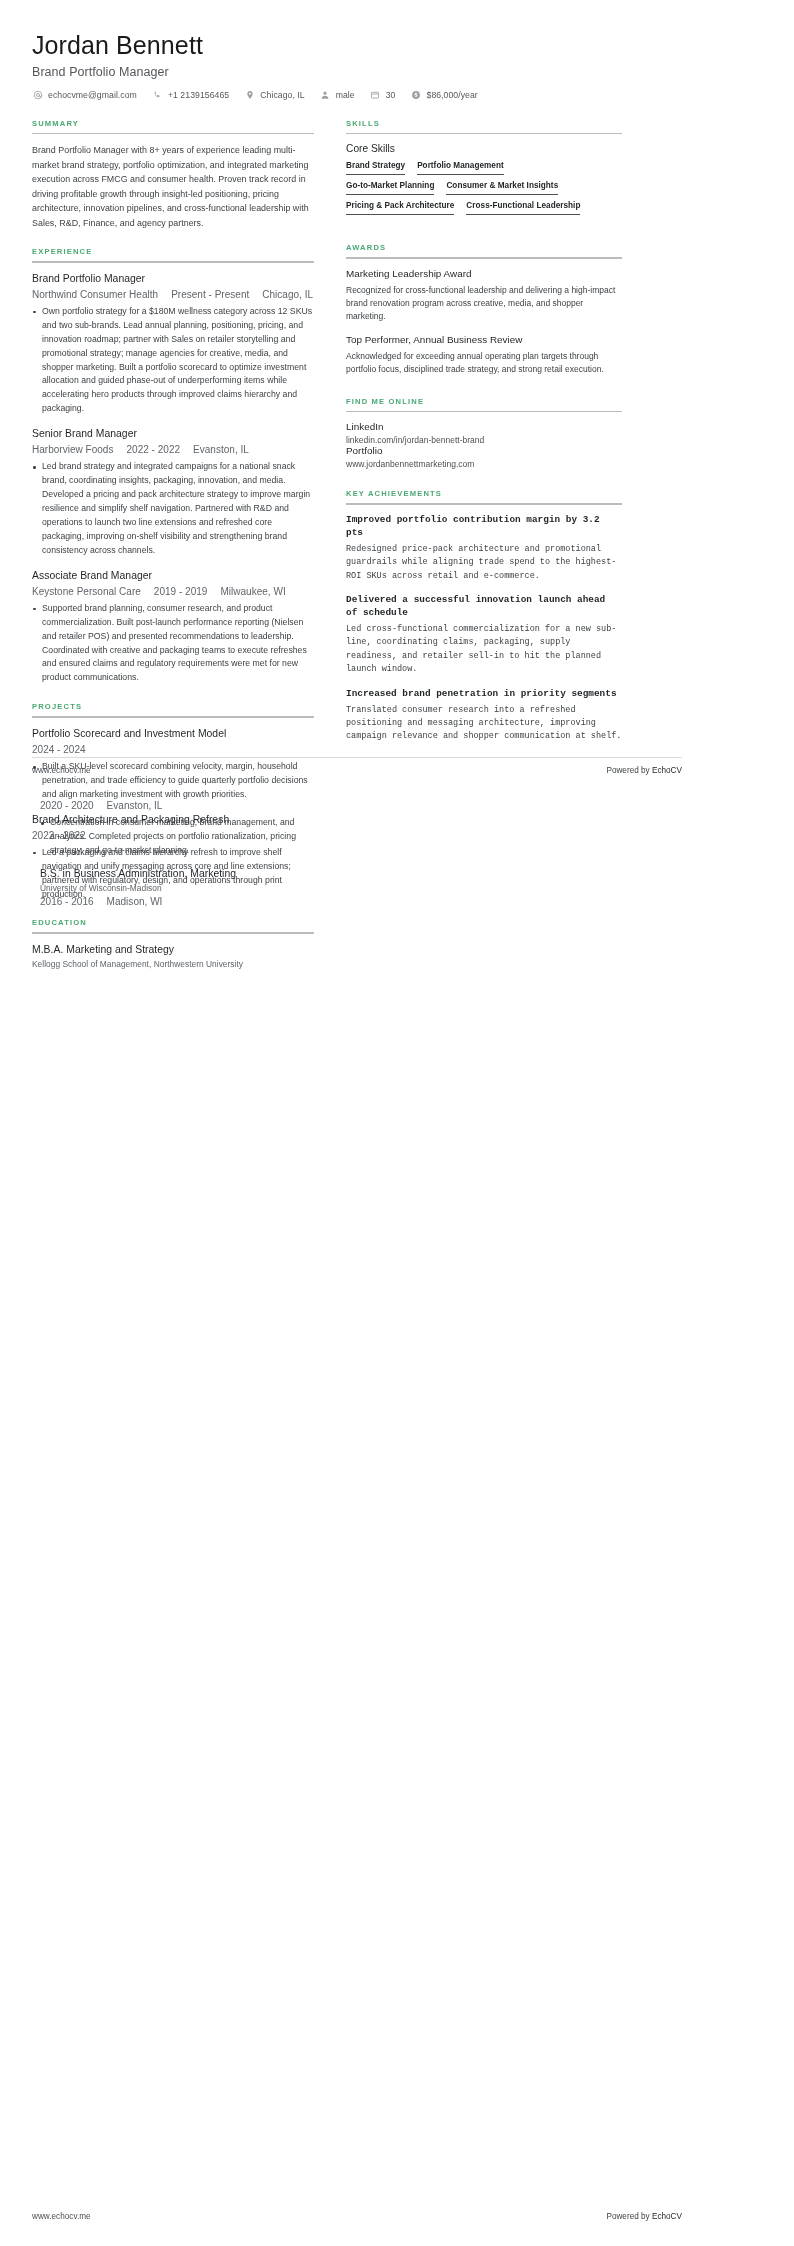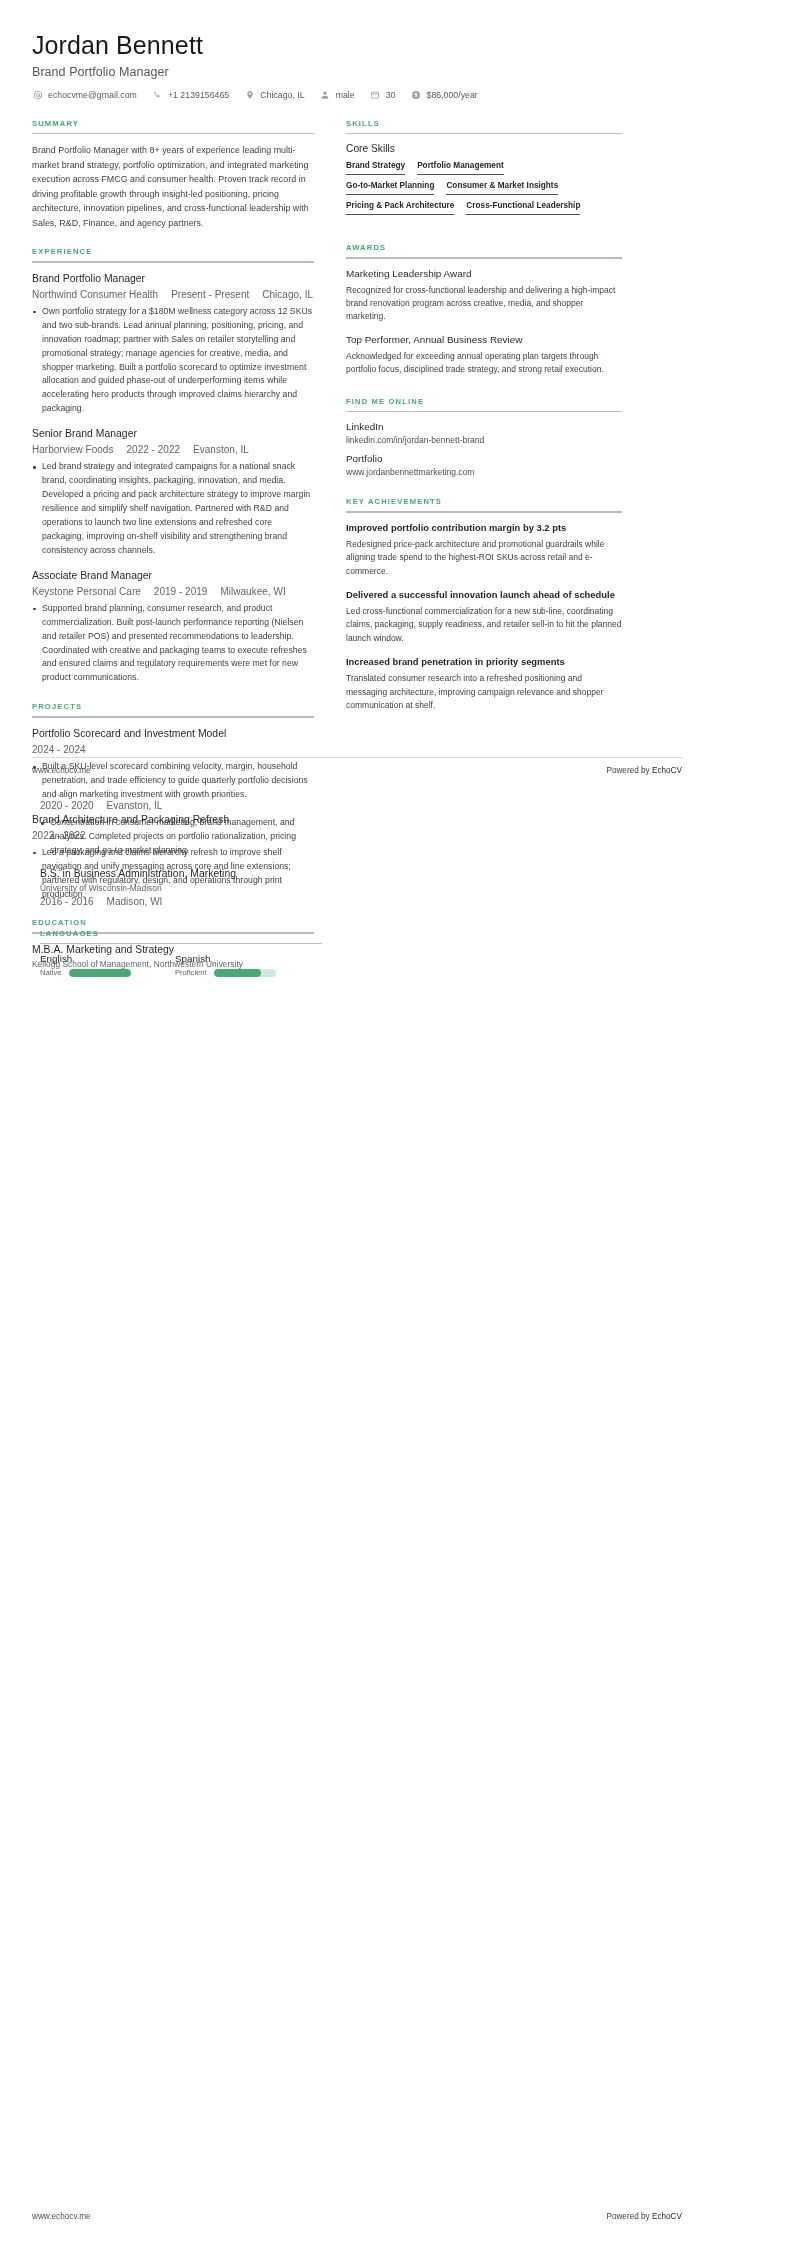--- a/index.html
+++ b/index.html
@@ -187,36 +187,36 @@
     letter-spacing: 0.02px;
   }
   .award-desc {
     font-size: 8.5px;
     line-height: 1.58;
     color: #3d4246;
     margin-top: 3px;
   }
 
   
-  .link-item { margin-bottom: 8px; }
+  .link-item { }
   .link-item:last-child { margin-bottom: 2px; }
   .link-label {
     font-size: 9.9px;
     color: #1f2326;
     letter-spacing: 0.02px;
   }
   .link-url {
     font-size: 8.5px;
     color: #4a4f54;
     margin-top: 3px;
     letter-spacing: 0.01px;
   }
 
   
-  .ka { margin-bottom: 11px; }
+  .ka { margin-bottom: 11px; font-family: Liberation Mono, monospace; }
   .ka:last-child { margin-bottom: 2px; }
   .ka-title {
     font-size: 9.4px;
     font-weight: 700;
     color: #1f2326;
     line-height: 1.38;
     letter-spacing: 0.01px;
   }
   .ka-desc {
     font-size: 8.5px;
@@ -554,45 +554,20 @@
 
       <div class="entry">
         <div class="entry-title">B.S. in Business Administration, Marketing</div>
         <div class="edu-sub">University of Wisconsin-Madison</div>
         <div class="entry-meta">
           <span>2016 - 2016</span>
           <span>Madison, WI</span>
         </div>
       </div>
 
-      <div class="section" style="margin-top:22px;">
-        <div class="sec-title">LANGUAGES</div>
-        <div class="sec-rule"></div>
-
-        <div class="lang-grid" style="margin-top:9px;">
-          <div class="lang-item">
-            <div class="lang-name">English</div>
-            <div class="lang-row">
-              <span class="lang-level">Native</span>
-              <span class="bar-track">
-                <span class="bar-fill" id="lang0" style="width: 100%;"></span>
-              </span>
-            </div>
-          </div>
-          <div class="lang-item">
-            <div class="lang-name">Spanish</div>
-            <div class="lang-row">
-              <span class="lang-level">Proficient</span>
-              <span class="bar-track">
-                <span class="bar-fill" id="lang1" style="width: 76%;"></span>
-              </span>
-            </div>
-          </div>
-        </div>
-      </div>
 
     </div>
   </div>
 
   <div class="page-footer" id="footer2">
     <div>www.echocv.me</div>
     <div class="powered">
       <span>Powered by </span><b>EchoCV</b>
     </div>
   </div>

